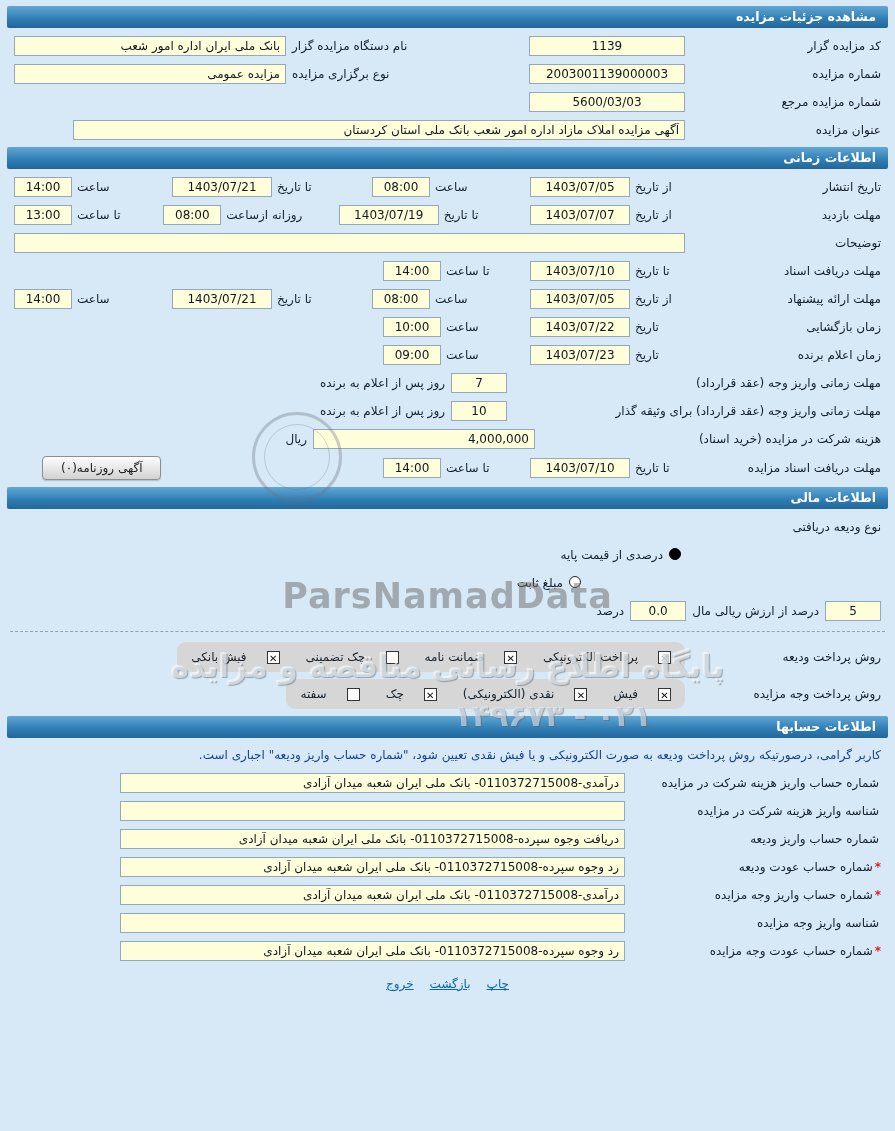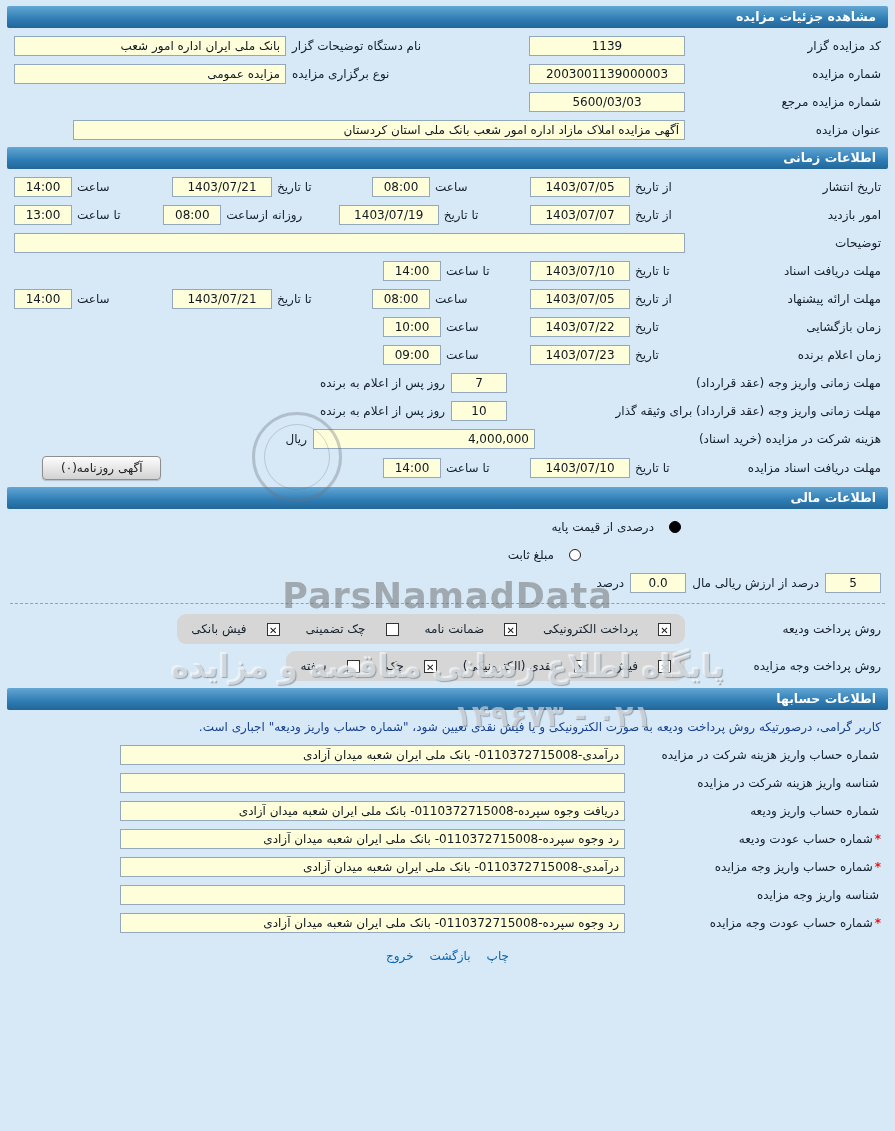--- a/index.html
+++ b/index.html
@@ -28,54 +28,54 @@
   .in-days{width:56px;text-align:center}
   .in-notes{flex:1}
   .pay-lbl{width:368px;flex:none;text-align:right}
   .fee-lbl{width:340px;flex:none;}
   .in-fee{width:222px;text-align:right}
   .btn{margin-right:auto;margin-left:28px;background:linear-gradient(180deg,#fdfdfd,#d2d2d2);border:1px solid #8e8e8e;border-radius:4px;padding:4px 18px;font:inherit;font-size:12px;color:#222;cursor:pointer;box-shadow:0 1px 1px rgba(0,0,0,.18)}
   .row.indent1{margin-right:214px}
   .row.indent2{margin-right:314px}
   .radio{width:12px;height:12px;border:1px solid #222;border-radius:50%;display:inline-block;background:#fff;flex:none}
   .radio.checked{background:#000;border-color:#000}
-  .opt{display:flex;align-items:center;gap:15px}
+  .opt{display:flex;gap:6px}
   .dashed{border-top:1px dashed #8aa4b8;margin:10px 10px}
   .panel{background:#d6d6d6;border-radius:9px;padding:8px 14px;display:flex;align-items:center;gap:26px}
   .cbl{display:flex;align-items:center;gap:20px}
   .cb{width:13px;height:13px;border:1px solid #333;background:#fff;display:inline-block;flex:none;position:relative}
   .cb.checked::before{content:"\2715";position:absolute;inset:0;font-size:10px;line-height:13px;text-align:center;color:#111;font-weight:bold}
   .notice{margin:10px 14px;color:#18418f}
   .acc-lbl{width:250px;flex:none;text-align:right}
   .acc-val{width:505px;text-align:right}
   .star{color:#e01b1b;font-weight:bold;margin-left:2px}
   .star::before{content:""}
   .star.checked::before{content:"*"}
   .footer{display:flex;justify-content:center;gap:16px;margin:16px 0 12px}
-  .footer a{color:#0a66b0;cursor:pointer}
+  .footer a{color:#0a66b0;text-decoration:underline;cursor:pointer}
   .wm{position:absolute;z-index:2;pointer-events:none}
   .wm-brand{top:576px;right:0;left:0;text-align:center;font-size:35px;font-weight:bold;color:rgba(105,105,105,.5);letter-spacing:1px}
   .wm-fa1{top:648px;right:0;left:0;text-align:center;font-size:31px;font-weight:bold;color:rgba(238,243,248,.6);text-shadow:1px 1px 1px rgba(85,95,105,.5),-1px -1px 1px rgba(255,255,255,.55)}
   .wm-fa2{top:698px;right:0;left:210px;text-align:center;font-size:30px;font-weight:bold;color:rgba(238,243,248,.55);text-shadow:1px 1px 1px rgba(85,95,105,.5)}
   .wm-stamp{top:412px;left:252px;width:90px;height:90px;border:3px solid rgba(105,115,125,.35);border-radius:50%}
   .wm-stamp::after{content:"";position:absolute;inset:9px;border:1px solid rgba(105,115,125,.3);border-radius:50%}
 </style>
 </head>
 <body>
 
 <div class="page">
   <div class="content">
 
     <div class="bar top-bar">مشاهده جزئیات مزایده</div>
 
     <div class="row">
       <div class="lbl lbl-col">کد مزایده گزار</div>
       <input class="in g-val1" readonly="" value="1139" style="">
       <div class="spacer"></div>
-      <div class="lbl">نام دستگاه توضیحات گزار</div>
+      <div class="lbl">نام دستگاه مزایده گزار</div>
       <input class="in g-val2" readonly="" value="بانک ملی ایران اداره امور شعب" style="">
     </div>
 
     <div class="row">
       <div class="lbl lbl-col">شماره مزایده</div>
       <input class="in g-val1" readonly="" value="2003001139000003" style="">
       <div class="spacer"></div>
       <div class="lbl">نوع برگزاری مزایده</div>
       <input class="in g-val2" readonly="" value="مزایده عمومی" style="">
     </div>
@@ -108,21 +108,21 @@
             <input class="in in-date" readonly="" value="1403/07/21" style="">
           </div>
         <div class="pair">
             <span class="pl">ساعت</span>
             <input class="in in-time" readonly="" value="14:00" style="">
           </div>
       </div>
     </div>
 
     <div class="row">
-      <div class="lbl lbl-col">امور بازدید</div>
+      <div class="lbl lbl-col">مهلت بازدید</div>
       <div class="rc spread">
         <div class="pair">
             <span class="pl">از تاریخ</span>
             <input class="in in-date" readonly="" value="1403/07/07" style="">
           </div>
         <div class="pair">
             <span class="pl">تا تاریخ</span>
             <input class="in in-date" readonly="" value="1403/07/19" style="">
           </div>
         <div class="pair">
@@ -232,20 +232,23 @@
         </div>
       <div class="pair" style="margin-right:28px">
           <span class="pl">تا ساعت</span>
           <input class="in in-time" readonly="" value="14:00" style="">
         </div>
       <button class="btn">آگهی روزنامه(۰)</button>
     </div>
 
     <div class="bar">اطلاعات مالی</div>
 
+    <div class="row">
+      <div class="lbl">نوع ودیعه دریافتی</div>
+    </div>
 
     <div class="row indent1">
       <div class="opt">
         <span class="radio checked"></span>
         <span class="lbl">درصدی از قیمت پایه</span>
       </div>
     </div>
 
     <div class="row indent2">
       <div class="opt">

